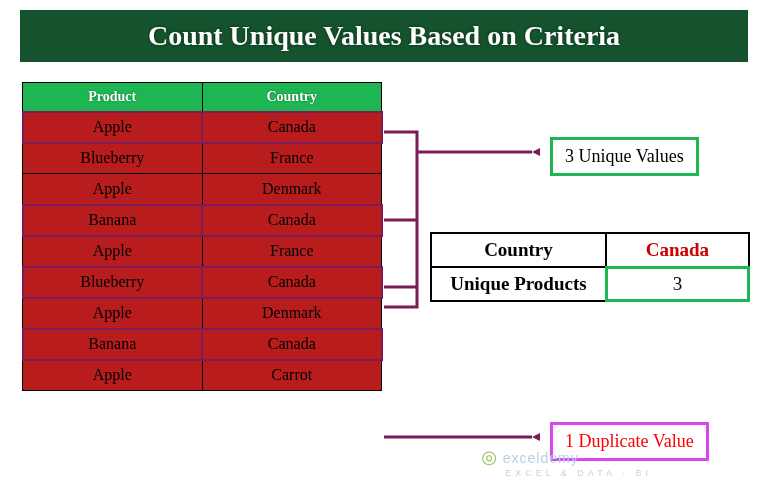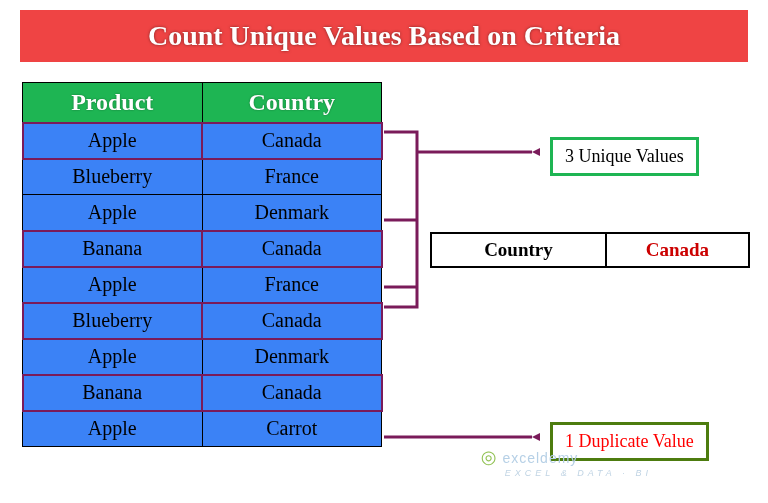--- a/index.html
+++ b/index.html
@@ -5,21 +5,21 @@
     * { box-sizing: border-box; margin: 0; padding: 0; }
     body {
       width: 768px;
       height: 503px;
       font-family: 'Times New Roman', serif;
       background: #ffffff;
       position: relative;
       padding: 10px;
     }
     .title-banner {
-      background: #ef4444;
+      background: #14532d;
       color: #fff;
       text-align: center;
       font-size: 28px;
       font-weight: bold;
       padding: 10px;
       margin: 0 10px 20px 10px;
       text-shadow: 0 0 3px rgba(0,0,0,0.5);
     }
     .content {
       position: relative;
@@ -27,33 +27,33 @@
     .main-table {
       position: absolute;
       left: 12px;
       top: 0;
       border-collapse: collapse;
       width: 360px;
     }
     .main-table th {
       background: #1eb553;
       color: #fff;
-      font-size: 24px;
+      font-size: 14px;
       font-weight: bold;
       text-shadow: 0 0 2px rgba(0,0,0,0.4);
       padding: 6px;
       border: 1px solid #000;
       width: 50%;
     }
     .main-table td {
       border: 1px solid #000;
       padding: 6px;
-      font-size: 20px;
+      font-size: 16px;
       text-align: center;
-      background: #3b82f6;
+      background: #b91c1c;
     }
     .highlight-row td {
       outline: 2px solid #7a1b5a;
       outline-offset: -1px;
     }
     .side-table {
       position: absolute;
       left: 420px;
       top: 150px;
       border-collapse: collapse;
@@ -76,35 +76,35 @@
     }
     .callout-unique {
       left: 540px;
       top: 55px;
       border: 3px solid #1eb553;
       color: #000000;
     }
     .callout-dup {
       left: 540px;
       top: 340px;
-      border: 3px solid #4d7c0f;
+      border: 3px solid #d946ef;
       color: #ff0000;
     }
     .connector { position: absolute; }
     .watermark {
       position: absolute;
       right: 116px;
       bottom: 25px;
       font-size: 14px;
       color: #b6d0e6;
       font-family: Arial, sans-serif;
       letter-spacing: 1px;
     }
     .watermark .dot { color: #8fc050; font-size: 18px; }
-    .wm-sub { font-size: 9px; color: #c0d4e4; letter-spacing: 4px; margin-left: 24px; font-style: italic; }
+    .wm-sub { font-size: 9px; color: #c0d4e4; letter-spacing: 4px; margin-left: 24px; }
   </style>
 </head>
 <body>
 
 <div class="title-banner">
   <span>Count Unique Values Based on Criteria</span>
 </div>
 
 <div class="content">
 
@@ -172,20 +172,24 @@
   <div class="callout callout-dup">
     <span>1 Duplicate Value</span>
   </div>
 
   <table class="side-table">
     <tbody>
         <tr>
       <td class="label-cell">Country</td>
       <td class="value-cell red-text">Canada</td>
     </tr>
+    <tr>
+      <td class="label-cell">Unique Products</td>
+      <td class="value-cell green-outline">3</td>
+    </tr>
   </tbody>
     </table>
 
 </div>
 
 <div class="watermark">
   <span class="dot">◎</span>
   <span>exceldemy</span>
   <div class="wm-sub">EXCEL &amp; DATA · BI</div>
 </div>

